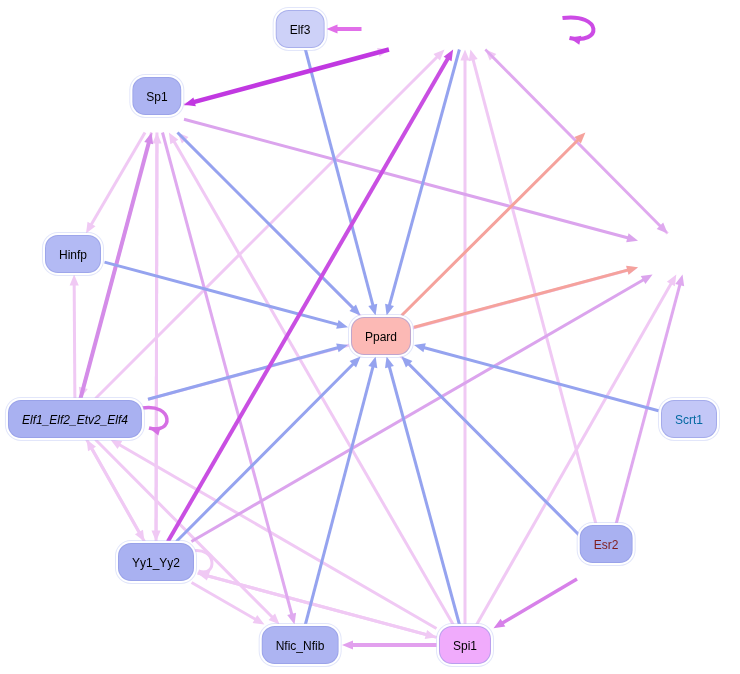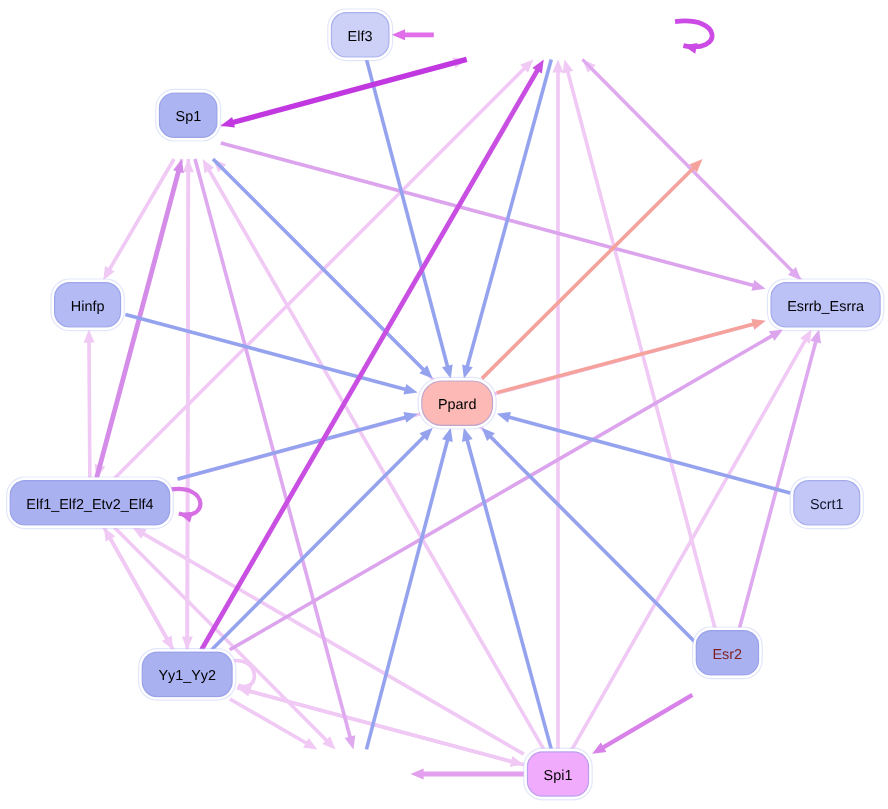--- a/index.html
+++ b/index.html
@@ -127,20 +127,20 @@
       <polygon points="569.5,38 581.2150947345602,35.782669316434465 579.3060560176935,44.78242326737693" fill="#cc4be5"></polygon>
       <path d="M142,408 C174,403 174,435 149,428" stroke="#d66fe4" stroke-width="3.5" fill="none"></path>
       <polygon points="149,428 160.83290187424785,426.5362946900344 158.35230655946413,435.39556367140494" fill="#d66fe4"></polygon>
       <path d="M191.5,551 C217.5,546 217.5,578 198.5,571" stroke="#f0c9f4" stroke-width="3" fill="none"></path>
       <polygon points="198.5,571 210.41201893559403,570.4863806097421 207.23152963438238,579.1191372844596" fill="#f0c9f4"></polygon>
     </svg>
 
   <div class="gnode" style="left: 300px; top: 29px; background: rgb(205, 209, 248); color: rgb(0, 0, 0);">Elf3</div>
   <div class="gnode" style="left: 157px; top: 96px; background: rgb(173, 180, 242); color: rgb(0, 0, 0);">Sp1</div>
   <div class="gnode" style="left: 73px; top: 254px; background: rgb(179, 186, 244); color: rgb(0, 0, 0);">Hinfp</div>
-  <div class="gnode" style="left: 688px; top: 254px; background: rgb(188, 193, 246); color: rgb(0, 0, 0);">Esrrb_Esrra</div>
-  <div class="gnode" style="left: 381px; top: 336px; background: rgb(252, 185, 181); color: rgb(0, 0, 0); border-radius: 17px;">Ppard</div>
-  <div class="gnode" style="left: 75px; top: 419px; background: rgb(169, 177, 241); color: rgb(0, 0, 0);">Elf1_Elf2_Etv2_Elf4</div>
-  <div class="gnode" style="left: 689px; top: 419px; background: rgb(195, 199, 247); color: #0f172a;">Scrt1</div>
+  <div class="gnode" style="left: 381px; top: 336px; background: rgb(252, 185, 181); color: rgb(0, 0, 0);">Ppard</div>
+  <div class="gnode" style="left: 75px; top: 419px; background: rgb(169, 177, 241); color: rgb(0, 0, 0); font-style: italic;">Elf1_Elf2_Etv2_Elf4</div>
+  <div class="gnode" style="left: 689px; top: 419px; background: rgb(195, 199, 247); color: #0369a1;">Scrt1</div>
   <div class="gnode" style="left: 156px; top: 562px; background: rgb(169, 177, 241); color: rgb(0, 0, 0);">Yy1_Yy2</div>
   <div class="gnode" style="left: 606px; top: 544px; background: rgb(169, 177, 241); color: #7f1d1d;">Esr2</div>
+  <div class="gnode" style="left: 300px; top: 645px; background: rgb(173, 180, 242); color: rgb(0, 0, 0);">Nfic_Nfib</div>
   <div class="gnode" style="left: 465px; top: 645px; background: #f0abfc; color: rgb(0, 0, 0);">Spi1</div>
 </div>
 
 </body></html>

